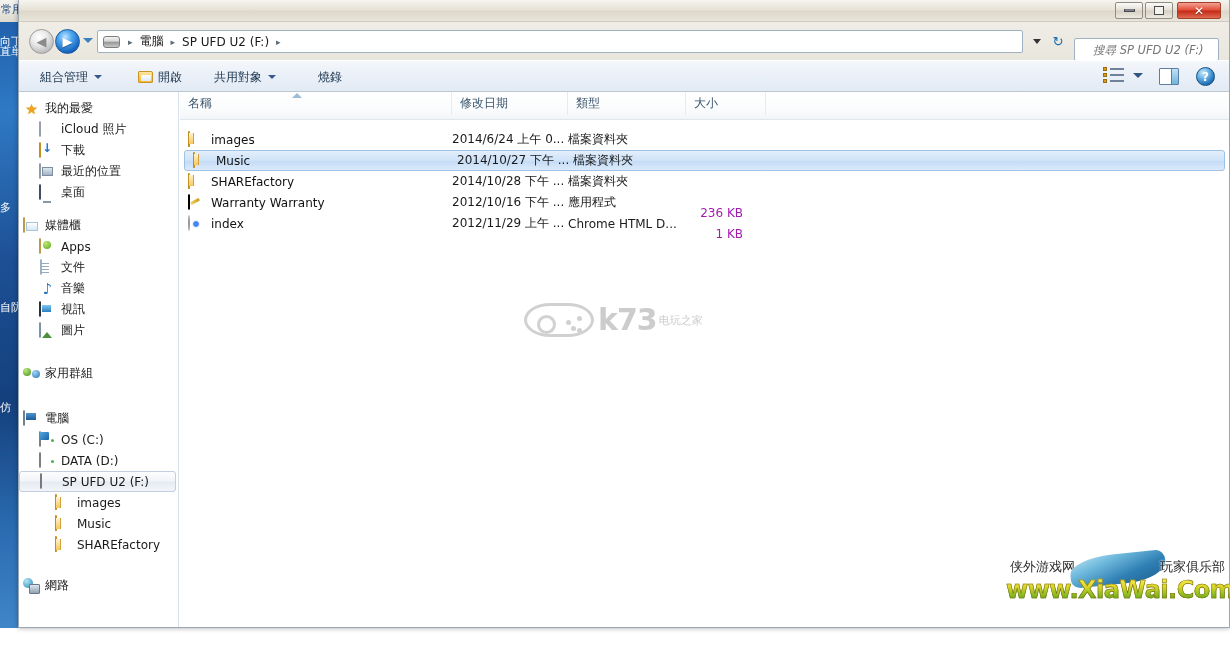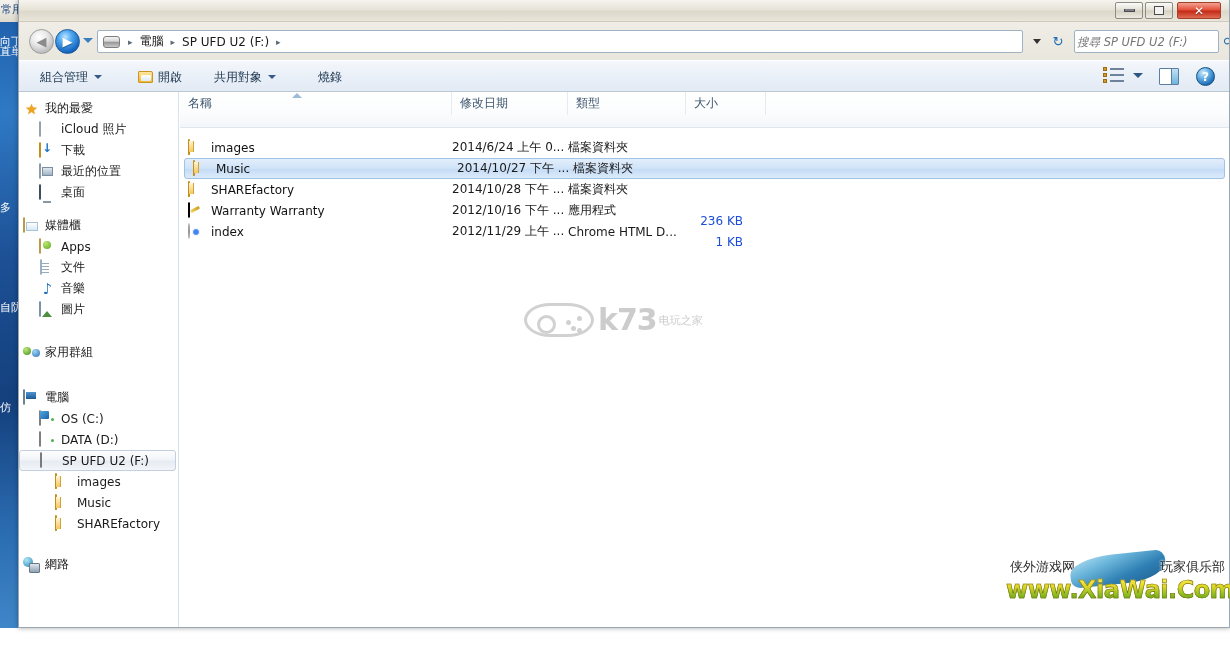--- a/index.html
+++ b/index.html
@@ -123,23 +123,23 @@
     position:absolute; right:188px; top:17px; width:0;height:0;
     border-left:4px solid transparent; border-right:4px solid transparent;
     border-top:5px solid #333;
   }
   #refresh-btn {
     position:absolute; right:162px; top:11px; width:18px; height:17px;
     display:flex;align-items:center;justify-content:center;
     font-size:13px; color:#1f6fb5; font-family:"DejaVu Sans",sans-serif;
   }
   #searchbox {
-    position: absolute; right: 10px; top: 8px; width: 145px; height: 23px;
+    position: absolute; right: 10px; top: 16px; width: 145px; height: 23px;
     background: #ffffff; border: 1px solid #9fb2c4; border-radius: 2px;
-    display: flex; align-items: center; padding: 0 0;
+    display: flex; align-items: center; padding: 0 16px;
   }
   #search-input {
     border: none; outline: none; flex: 1; font-size: 11.5px;
     font-style: italic; color: #8a8a8a; background: transparent;
     font-family: "DejaVu Sans", sans-serif;
   }
   #search-icon { font-size: 12px; color: #2b6fb0; transform: rotate(-45deg); }
 
   
   #cmdbar {
@@ -354,21 +354,21 @@
     background: linear-gradient(180deg,#dfe6ed,#8fa2b3); border:1px solid #67788a; border-radius:1px;
   }
 
   
   #listpane {
     position: absolute; left: 161px; top: 0; right: 0; bottom: 0;
     background: #ffffff;
     overflow: hidden;
   }
   #colheader {
-    position: relative; height: 36px;
+    position: relative; height: 28px;
     background: linear-gradient(180deg,#ffffff 0%, #fbfcfd 60%, #f3f6f9 100%);
     border-bottom: 1px solid #dfe6ee;
   }
   .colcell {
     position: absolute; top: 0; height: 23px;
     display: flex; align-items: center; padding-left: 8px;
     font-size: 12px; color: #3b556d; white-space: nowrap;
     font-family: "DejaVu Sans", "Liberation Sans", sans-serif;
     border-right: 1px solid #e4ebf2;
   }
@@ -385,21 +385,21 @@
     font-family: "DejaVu Sans", "Liberation Sans", sans-serif;
   }
   .filerow.selected {
     background: linear-gradient(180deg,#e3eefb 0%, #cfe3f8 50%, #c3dbf5 52%, #dceafb 100%);
     border: 1px solid #9ec3e6;
     border-radius: 3px;
   }
   .cell-name { position:absolute; left: 8px; display:flex; align-items:center; white-space:nowrap; }
   .cell-date { position:absolute; left: 272px; color:#1a1a1a; white-space:nowrap; }
   .cell-type { position:absolute; left: 388px; color:#1a1a1a; white-space:nowrap; }
-  .cell-size { position:absolute; left: 470px; width: 93px; text-align:right; color:#1d4ed8; white-space:nowrap;margin-top:21px; }
+  .cell-size { position:absolute; left: 470px; width: 93px; text-align:right; color:#a21caf; white-space:nowrap;margin-top:21px; }
   .rowicon { width: 17px; height: 15px; margin-right: 6px; position: relative; flex:0 0 auto; }
   .ic-rowfolder {
     width:15px;height:13px;margin-top:1px;border-radius:1px 2px 1px 1px;
     background: linear-gradient(180deg,#ffe9ad 0%, #ffd169 40%, #f0ad2a 100%);
     border:1px solid #c2901f;
   }
   .ic-rowfolder::before {
     content:''; position:absolute; left:1px; top:1px; width:4px; height:11px;
     background: linear-gradient(180deg,#fff4d4,#f7c65a); border-right:1px solid #cfa23a;
   }
@@ -609,20 +609,24 @@
         </div>
         <div class="navitem l1">
           <span class="navicon"><span class="ic-doc"></span></span>
           <span>文件</span>
         </div>
         <div class="navitem l1">
           <span class="navicon ic-music">♪</span>
           <span>音樂</span>
         </div>
         <div class="navitem l1">
+          <span class="navicon"><span class="ic-video"></span></span>
+          <span>視訊</span>
+        </div>
+        <div class="navitem l1">
           <span class="navicon"><span class="ic-picture"></span></span>
           <span>圖片</span>
         </div>
 
         <div class="navspacer" style="height:22px;"></div>
 
         <div class="navitem header">
           <span class="navicon"><span class="ic-homegroup"></span></span>
           <span>家用群組</span>
         </div>

